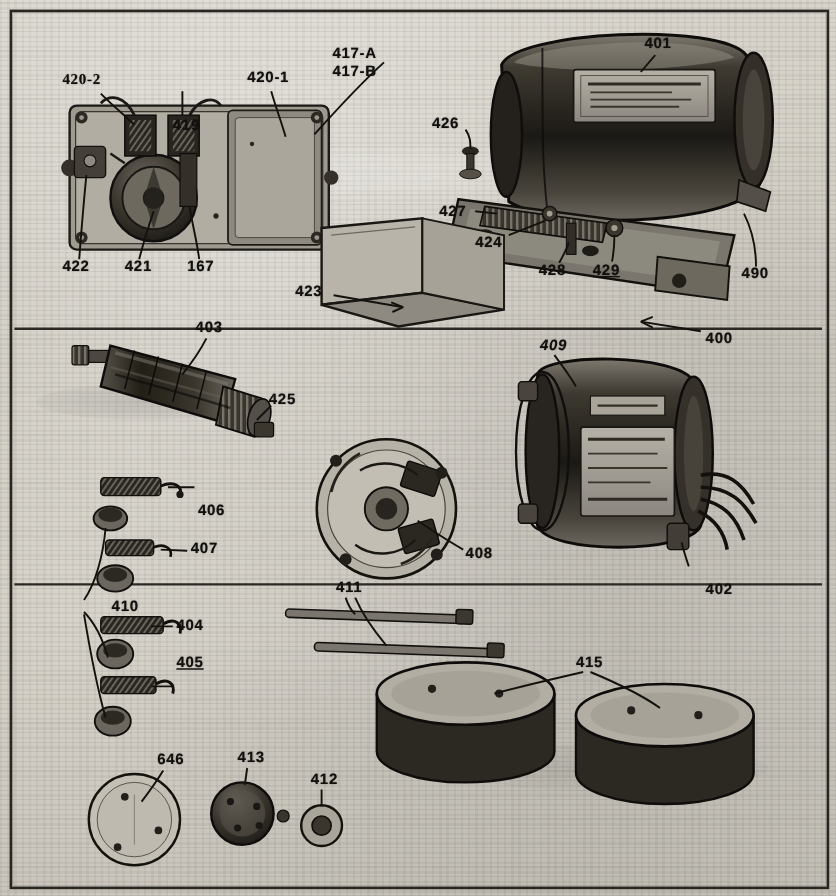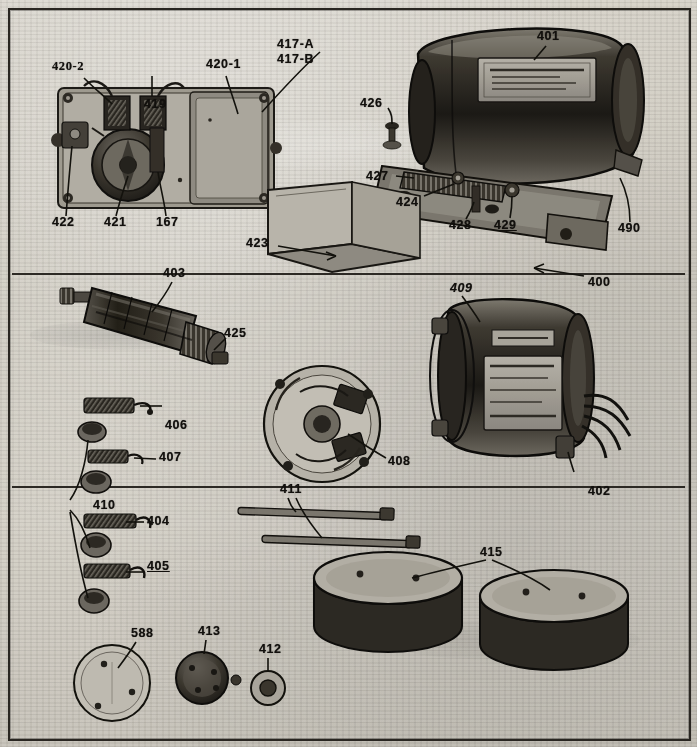--- a/index.html
+++ b/index.html
@@ -458,19 +458,19 @@
   <div class="lbl" style="left:163px; top:266px;">403</div>
   <div class="lbl" style="left:224px; top:326px;">425</div>
   <div class="lbl" style="left:450px; top:281px;font-style:italic;">409</div>
   <div class="lbl" style="left:588px; top:471px;margin-top:13px;">402</div>
   <div class="lbl" style="left:165px; top:398px;margin-top:20px;">406</div>
   <div class="lbl" style="left:159px; top:450px;">407</div>
   <div class="lbl" style="left:388px; top:454px;">408</div>
   <div class="lbl" style="left:53px;  top:498px;margin-left:40px;">410</div>
   <div class="lbl" style="left:280px; top:482px;">411</div>
   <div class="lbl" style="left:147px; top:514px;">404</div>
-  <div class="lbl" style="left:147px; top:559px;text-decoration:underline;">405</div>
+  <div class="lbl" style="left:147px; top:545px;text-decoration:underline;">405</div>
   <div class="lbl" style="left:480px; top:545px;">415</div>
-  <div class="lbl" style="left:131px; top:626px;">588</div>
+  <div class="lbl" style="left:131px; top:626px;">646</div>
   <div class="lbl" style="left:198px; top:624px;">413</div>
   <div class="lbl" style="left:259px; top:642px;">412</div>
 
 </div>
 
 </body></html>

